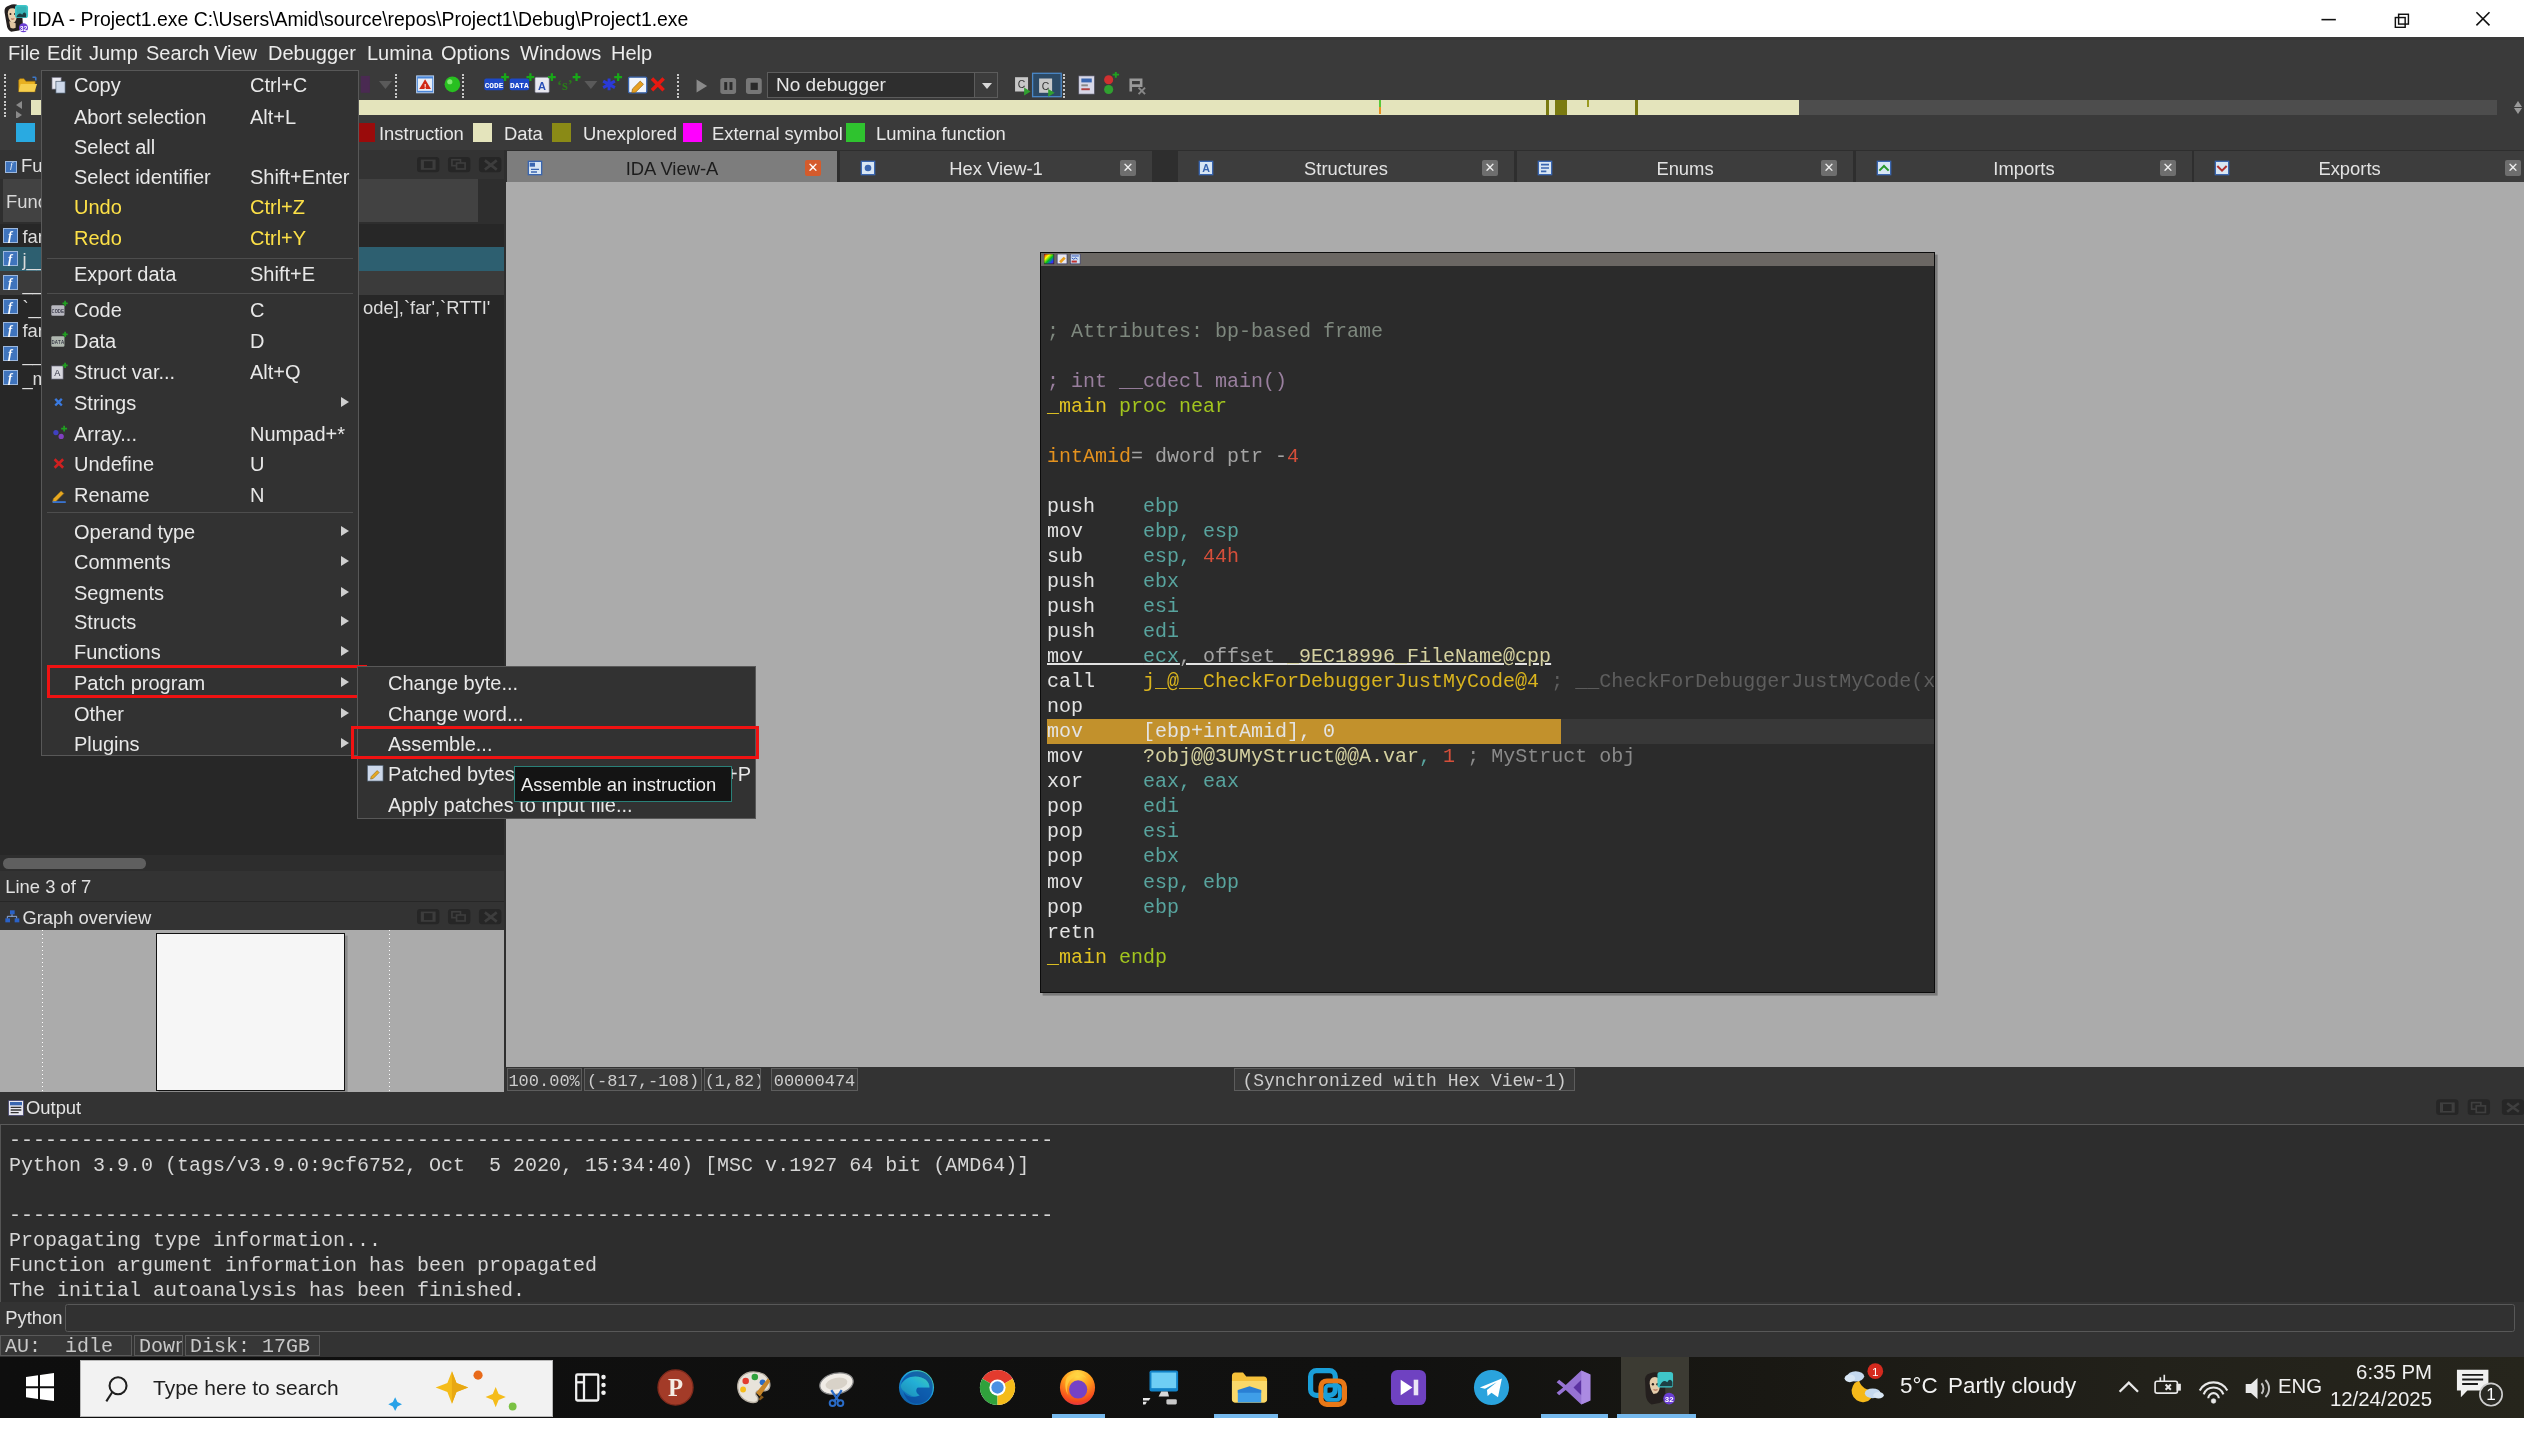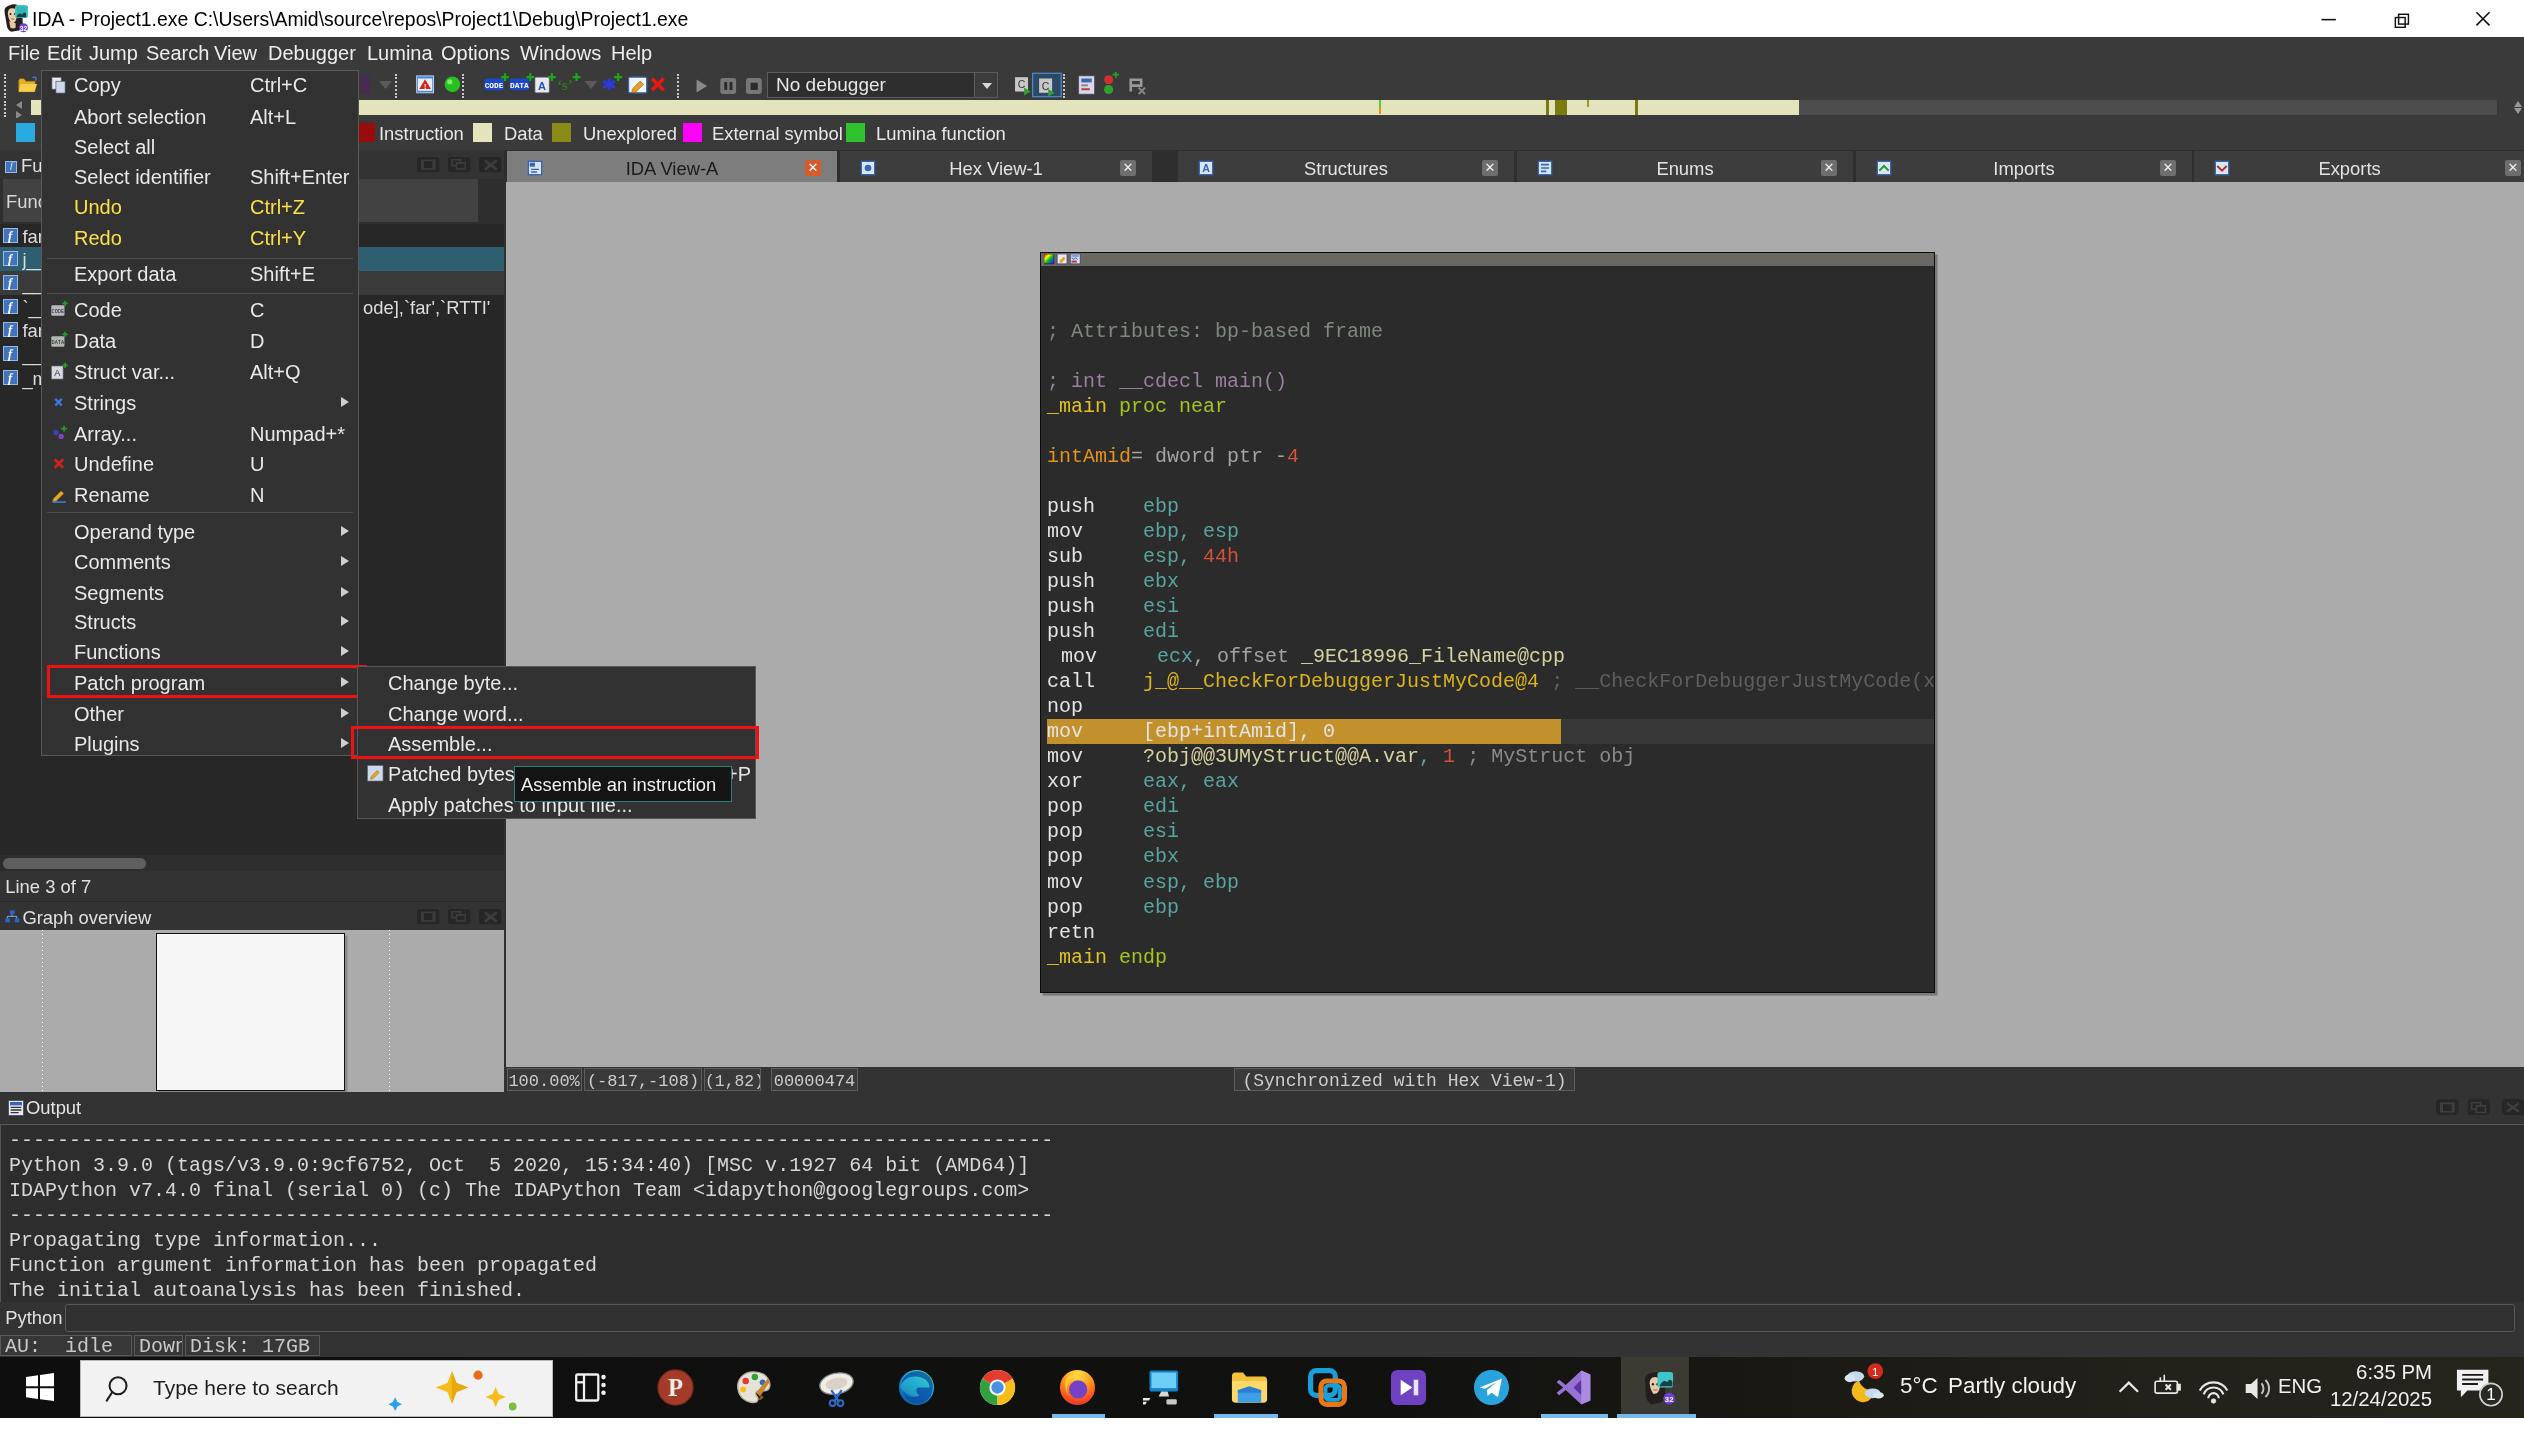--- a/index.html
+++ b/index.html
@@ -341,21 +341,21 @@
 <pre class="dline" style="left:6px;top:66px;"><span class="cg">; Attributes: bp-based frame</span></pre>
 <pre class="dline" style="left:6px;top:116px;"><span class="cp">; int __cdecl main()</span></pre>
 <pre class="dline" style="left:6px;top:141px;"><span class="yl">_main</span> <span class="gr">proc near</span></pre>
 <pre class="dline" style="left:6px;top:191px;"><span class="or">intAmid</span><span class="df">= dword ptr -</span><span class="nm">4</span></pre>
 <pre class="dline" style="left:6px;top:241px;"><span class="wh">push</span>    <span class="tl">ebp</span></pre>
 <pre class="dline" style="left:6px;top:266px;"><span class="wh">mov</span>     <span class="tl">ebp, esp</span></pre>
 <pre class="dline" style="left:6px;top:291px;"><span class="wh">sub</span>     <span class="tl">esp, </span><span class="nm">44h</span></pre>
 <pre class="dline" style="left:6px;top:316px;"><span class="wh">push</span>    <span class="tl">ebx</span></pre>
 <pre class="dline" style="left:6px;top:341px;"><span class="wh">push</span>    <span class="tl">esi</span></pre>
 <pre class="dline" style="left:6px;top:366px;"><span class="wh">push</span>    <span class="tl">edi</span></pre>
-<pre class="dline" style="left:20px;top:391px;"><span class="wh">mov</span>     <span class="tl">ecx</span><span class="df">, offset </span><span class="kh">_9EC18996_FileName@cpp</span></pre>
+<pre class="dline" style="left:6px;top:391px;text-decoration:underline;"><span class="wh">mov</span>     <span class="tl">ecx</span><span class="df">, offset </span><span class="kh">_9EC18996_FileName@cpp</span></pre>
 <pre class="dline" style="left:6px;top:416px;"><span class="wh">call</span>    <span class="gd">j_@__CheckForDebuggerJustMyCode@4</span> <span class="cd">; __CheckForDebuggerJustMyCode(x)</span></pre>
 <pre class="dline" style="left:6px;top:441px;"><span class="wh">nop</span>     </pre>
 <pre class="dline" style="left:6px;top:466px;"><span class="wh">mov</span>     <span class="wh">[ebp+intAmid], 0</span></pre>
 <pre class="dline" style="left:6px;top:491px;"><span class="wh">mov</span>     <span class="kh">?obj@@3UMyStruct@@A.var</span><span class="tl">, </span><span class="nm">1</span> <span class="cm">; MyStruct obj</span></pre>
 <pre class="dline" style="left:6px;top:516px;"><span class="wh">xor</span>     <span class="tl">eax, eax</span></pre>
 <pre class="dline" style="left:6px;top:541px;"><span class="wh">pop</span>     <span class="tl">edi</span></pre>
 <pre class="dline" style="left:6px;top:566px;"><span class="wh">pop</span>     <span class="tl">esi</span></pre>
 <pre class="dline" style="left:6px;top:591px;"><span class="wh">pop</span>     <span class="tl">ebx</span></pre>
 <pre class="dline" style="left:6px;top:617px;"><span class="wh">mov</span>     <span class="tl">esp, ebp</span></pre>
 <pre class="dline" style="left:6px;top:642px;"><span class="wh">pop</span>     <span class="tl">ebp</span></pre>
@@ -389,21 +389,20 @@
 <rect x="54" y="7" width="14" height="10"></rect>
           <rect x="61" y="12" width="14" height="10" fill="#262626"></rect>
 <path d="M108 8 L126 21 M126 8 L108 21" stroke-width="4"></path>
         </g>
 </svg>
 </div>
 <div class="abs" style="left:0;top:1124px;width:2525px;height:178px;background:#2d2d2d;border-top:0.7px solid #5a5a5a;border-left:1.3px solid #555;box-sizing:border-box;overflow:hidden;">
 <pre class="oline" style="top:-23px;">Function argument information has been propagated</pre>
 <pre class="oline" style="top:3.3px;">---------------------------------------------------------------------------------------</pre>
 <pre class="oline" style="top:28px;">Python 3.9.0 (tags/v3.9.0:9cf6752, Oct  5 2020, 15:34:40) [MSC v.1927 64 bit (AMD64)]</pre>
-<pre class="oline" style="top:53px;">IDAPython v7.4.0 final (serial 0) (c) The IDAPython Team &lt;idapython@googlegroups.com&gt;</pre>
 <pre class="oline" style="top:78px;">---------------------------------------------------------------------------------------</pre>
 <pre class="oline" style="top:103px;">Propagating type information...</pre>
 <pre class="oline" style="top:128px;">Function argument information has been propagated</pre>
 <pre class="oline" style="top:153px;">The initial autoanalysis has been finished.</pre>
 </div>
 <div class="abs" style="left:0;top:1302px;width:2525px;height:34px;background:#333333;">
 <div style="position:absolute;left:5.3px;top:5.3px;font-size:18.4px;color:#e0e0e0;">Python</div>
 <div style="position:absolute;left:65px;top:2px;width:2450px;height:28px;background:#313131;border:0.7px solid #585858;border-radius:2.6px;box-sizing:border-box;"></div>
 </div>
 <div class="abs" style="left:0;top:1335px;width:2525px;height:22px;background:#333333;">

